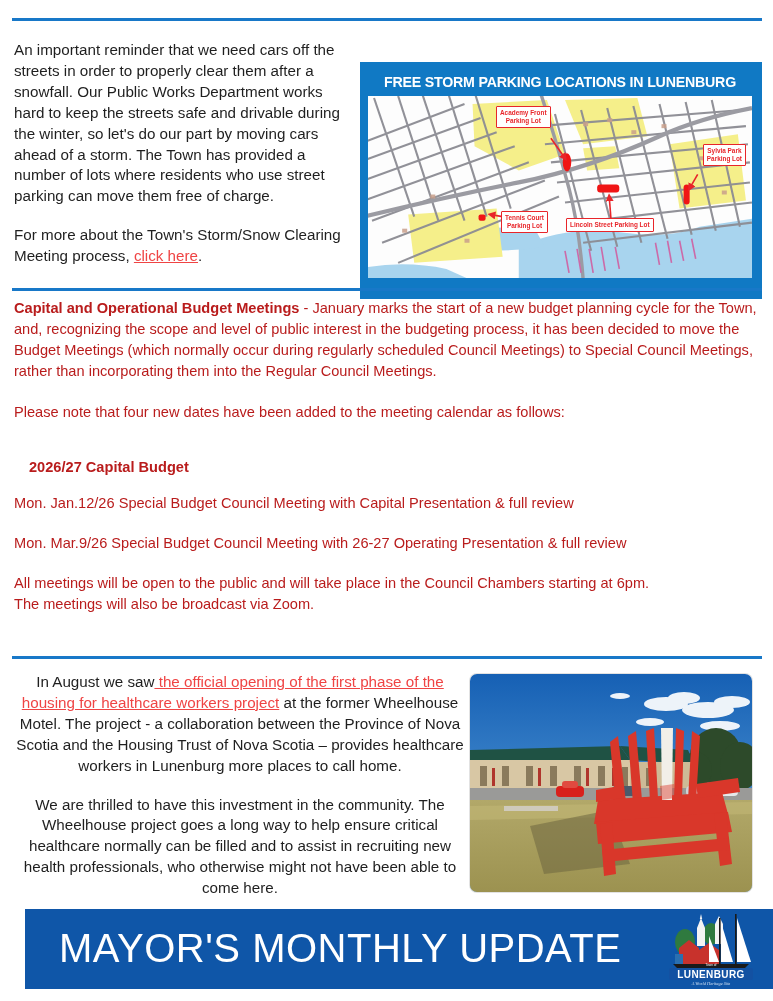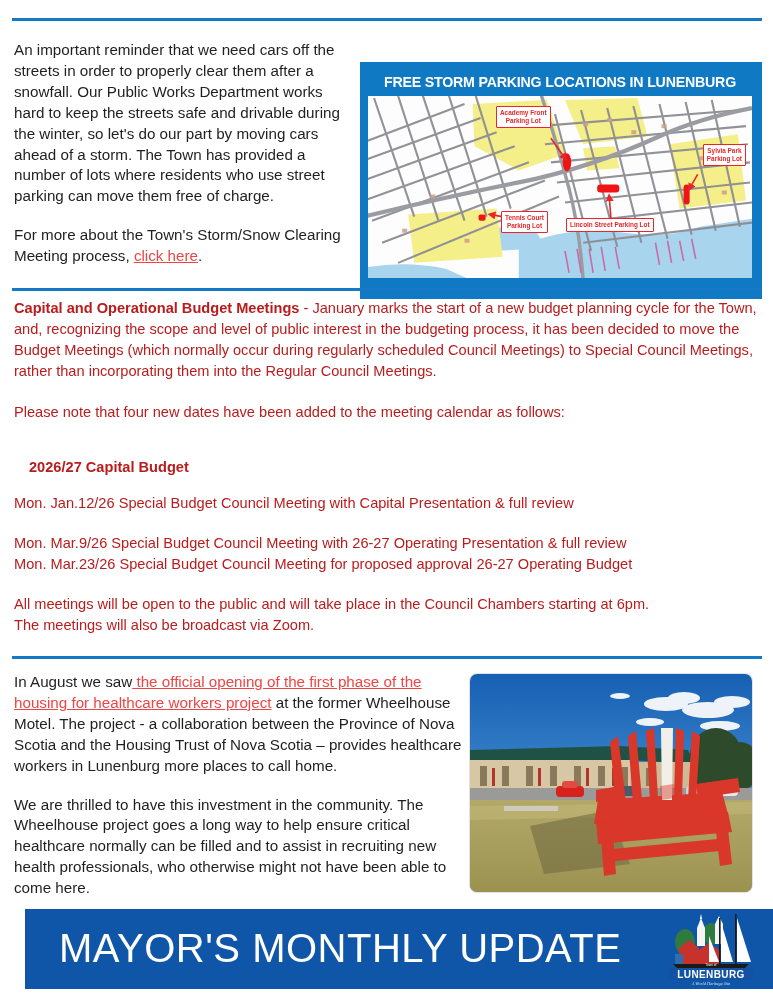--- a/index.html
+++ b/index.html
@@ -107,21 +107,21 @@
   
   .sec3 { position: absolute; left: 0; top: 666px; width: 773px; }
   .sec3-text {
     position: absolute;
     left: 14px; top: 6px;
     width: 452px;
     font-size: 15.2px;
     line-height: 20.9px;
     color: #1f1f1f;
   }
-  .sec3-text p { margin: 0 0 18px 0; }
+  .sec3-text p { margin: 0 0 18px 0; text-align: center; }
 
   .photo {
     position: absolute;
     left: 470px; top: 8px;
     width: 282px; height: 218px;
     border-radius: 7px;
     overflow: hidden;
     box-shadow: 0 0 0 1px #e2e2e2;
   }
   .photo svg { display: block; width: 100%; height: 100%; }
@@ -280,21 +280,20 @@
 
   <div class="sec2">
     <p><strong>Capital and Operational Budget Meetings</strong><span> - January marks the start of a new budget planning cycle for the Town, and, recognizing the scope and level of public interest in the budgeting process, it has been decided to move the Budget Meetings (which normally occur during regularly scheduled Council Meetings) to Special Council Meetings, rather than incorporating them into the Regular Council Meetings.</span></p>
     <div class="gap"></div>
     <p>Please note that four new dates have been added to the meeting calendar as follows:</p>
     <div class="blockgap"></div>
     <p class="sub">2026/27 Capital Budget</p>
     <p>Mon. Jan.12/26 Special Budget Council Meeting with Capital Presentation &amp; full review</p>
     <div class="blockgap"></div>
     <p>Mon. Mar.9/26 Special Budget Council Meeting with 26-27 Operating Presentation &amp; full review</p>
-    <p>Mon. Mar.23/26 Special Budget Council Meeting for proposed approval 26-27 Operating Budget</p>
     <div class="blockgap"></div>
     <p>All meetings will be open to the public and will take place in the Council Chambers starting at 6pm.</p>
     <p>The meetings will also be broadcast via Zoom.</p>
   </div>
 
   <div class="divider" id="divider-3"></div>
 
   <div class="sec3">
     <div class="sec3-text">
       <p><span>In August we saw</span><a class="link-green" href="#"> the official opening of the first phase of the housing for healthcare workers project</a><span> at the former Wheelhouse Motel. The project - a collaboration between the Province of Nova Scotia and the Housing Trust of Nova Scotia – provides healthcare workers in Lunenburg more places to call home.</span></p>

